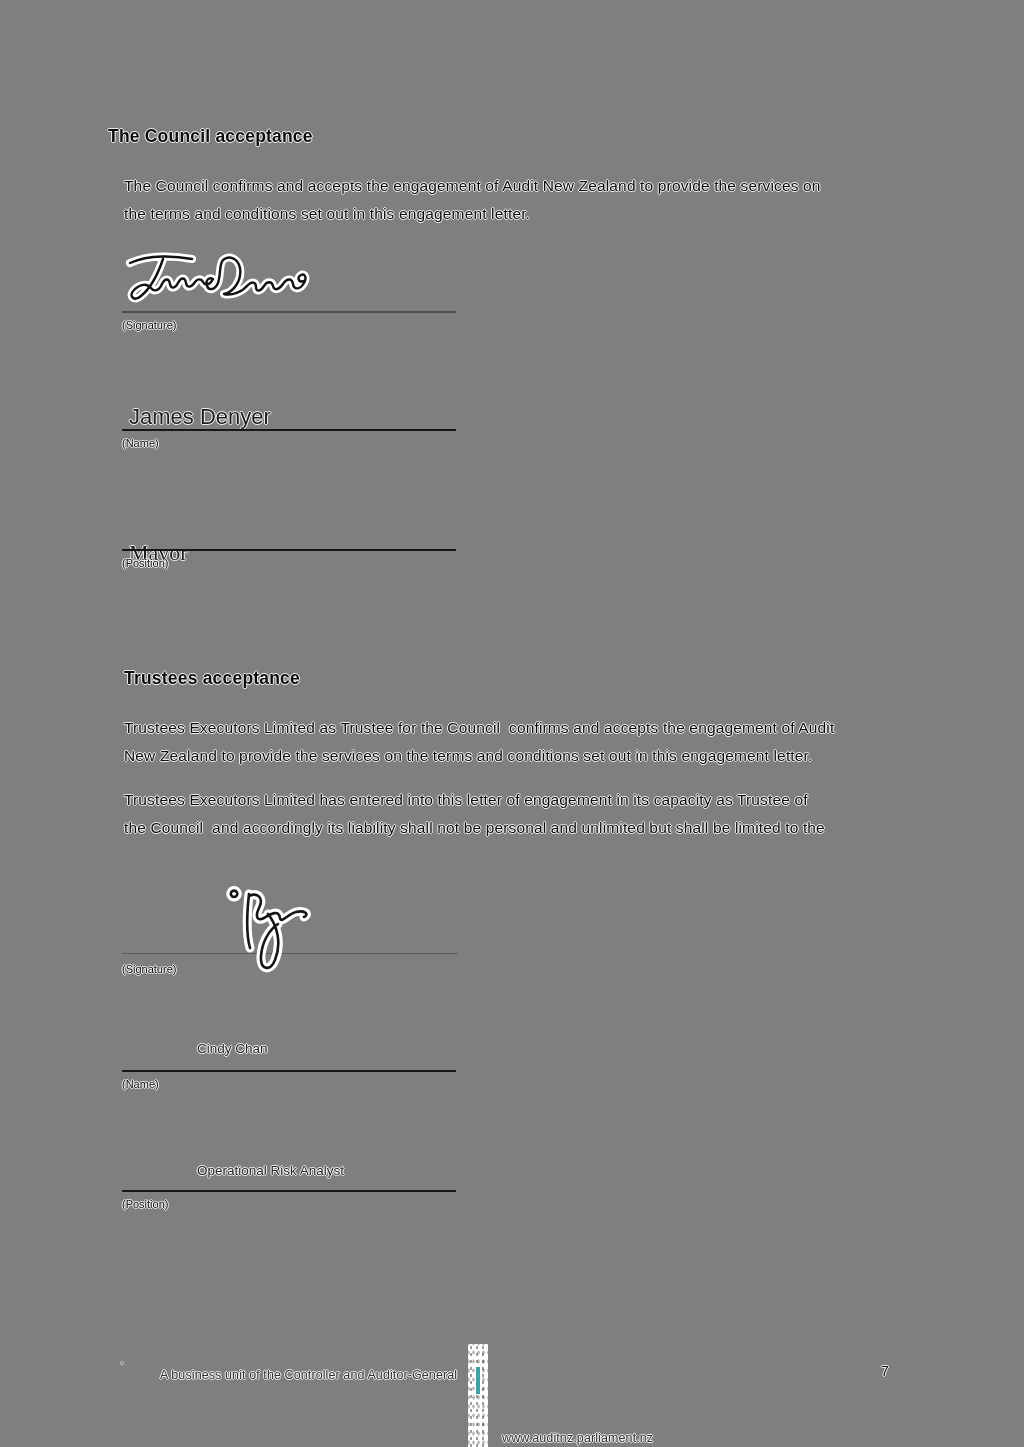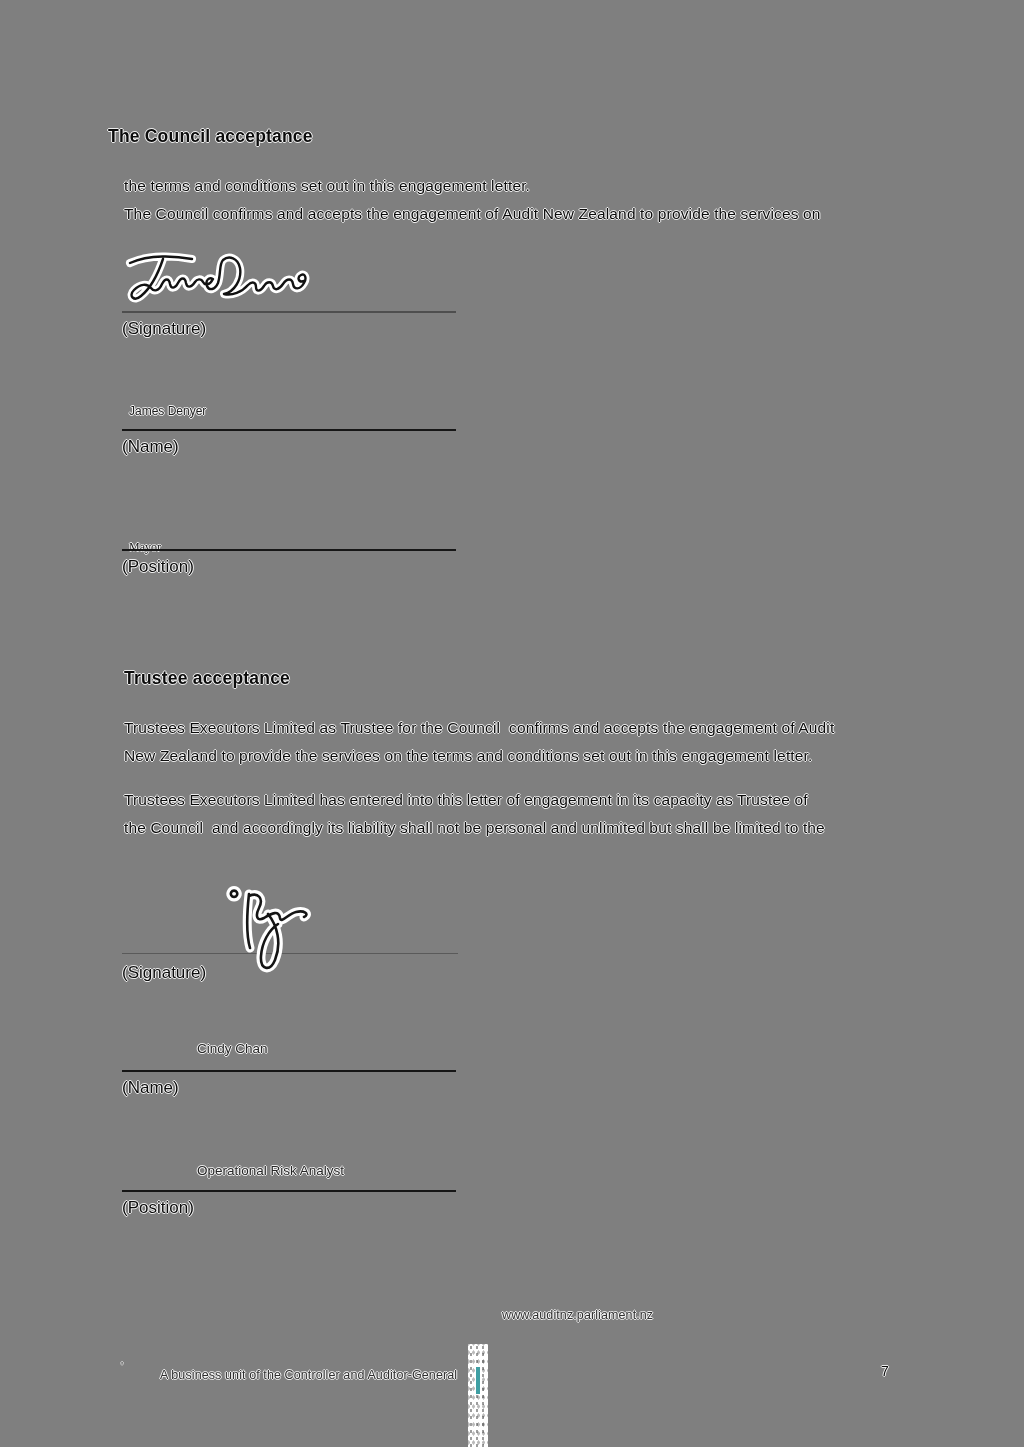--- a/index.html
+++ b/index.html
@@ -27,22 +27,22 @@
   }
   .para{
     font-size:15.5px;
     line-height:28px;
     letter-spacing:.15px;
   }
   .para .line{display:block;white-space:pre-wrap;}
   .rule{height:0;border-top:2px solid #161616;}
   .rule-sig{border-top:2px solid #4e4e4e;}
   .rule-sig-thin{border-top:1.5px solid #5a5a5a;}
-  .field-label{font-size:17px;}
-  .field-value{font-size:12px;color:#1c1c1c;}
+  .field-label{font-size:11px;}
+  .field-value{font-size:22px;color:#1c1c1c;}
   .field-value-small{font-size:13.5px;color:#262626;text-align:center;}
   .footer-text{font-size:12.5px;color:#2f2f2f;letter-spacing:.1px;}
   .page-num{font-size:14px;}
   
   .logo-strip{
     width:20px;
     background-color:#ffffff;
     background-image:
       radial-gradient(rgba(40,40,40,.45) 1px, transparent 1.4px),
       radial-gradient(rgba(60,60,60,.35) 1px, transparent 1.4px);
@@ -51,22 +51,22 @@
   }
   .teal-bar{width:4px;}
   svg{display:block;overflow:visible;}
 </style>
 </head>
 <body>
 
 <div class="abs heading halo" style="left:108px;top:126px;">The Council acceptance</div>
 
 <div class="abs para halo" style="left:124px;top:172px;width:790px;">
+  <span class="line">The Council confirms and accepts the engagement of Audit New Zealand to provide the services on</span>
   <span class="line">the terms and conditions set out in this engagement letter.</span>
-  <span class="line">The Council confirms and accepts the engagement of Audit New Zealand to provide the services on</span>
 </div>
 
 <div class="abs" style="left:124px;top:250px;width:185px;height:60px;">
   <svg width="185" height="60" viewBox="0 0 185 60" aria-hidden="true">
     <g fill="none" stroke-linecap="round" stroke-linejoin="round">
       <path stroke="#ffffff" stroke-width="8" d="M6 13 C 26 4, 52 6, 68 9 M39 9 C 35 21, 28 37, 17 46 C 10 52, 4 46, 10 40 C 16 34, 23 33, 27 38 C 30 42, 35 41, 38 34 C 41 28, 45 28, 46 34 C 47 39, 51 39, 54 33 C 57 27, 61 27, 62 33 C 63 38, 67 38, 71 32 C 73 29, 77 28, 79 32 C 81 36, 86 35, 89 29 C 85 27, 81 30, 83 36 C 85 41, 91 40, 94 33 C 97 24, 95 14, 99 10 C 105 5, 114 8, 116 18 C 118 30, 110 42, 100 44 C 108 46, 118 42, 124 35 C 128 31, 132 32, 132 37 C 132 42, 136 42, 140 36 C 143 31, 148 31, 149 36 C 150 41, 155 40, 159 34 C 163 28, 168 28, 169 34 C 170 40, 176 40, 180 33 C 183 28, 181 23, 177 25 C 173 27, 174 33, 180 31"></path>
       <path stroke="#121212" stroke-width="2.4" d="M6 13 C 26 4, 52 6, 68 9 M39 9 C 35 21, 28 37, 17 46 C 10 52, 4 46, 10 40 C 16 34, 23 33, 27 38 C 30 42, 35 41, 38 34 C 41 28, 45 28, 46 34 C 47 39, 51 39, 54 33 C 57 27, 61 27, 62 33 C 63 38, 67 38, 71 32 C 73 29, 77 28, 79 32 C 81 36, 86 35, 89 29 C 85 27, 81 30, 83 36 C 85 41, 91 40, 94 33 C 97 24, 95 14, 99 10 C 105 5, 114 8, 116 18 C 118 30, 110 42, 100 44 C 108 46, 118 42, 124 35 C 128 31, 132 32, 132 37 C 132 42, 136 42, 140 36 C 143 31, 148 31, 149 36 C 150 41, 155 40, 159 34 C 163 28, 168 28, 169 34 C 170 40, 176 40, 180 33 C 183 28, 181 23, 177 25 C 173 27, 174 33, 180 31"></path>
     </g>
   </svg>
 </div>
@@ -75,21 +75,21 @@
 <div class="abs field-label halo" style="left:122px;top:319px;">(Signature)</div>
 
 <div class="abs field-value halo" style="left:129px;top:404px;">James Denyer</div>
 <div class="abs rule" style="left:122px;top:429px;width:334px;"></div>
 <div class="abs field-label halo" style="left:122px;top:437px;">(Name)</div>
 
 <div class="abs field-value halo" style="left:129px;top:540px;font-family:Liberation Serif, serif;">Mayor</div>
 <div class="abs rule" style="left:122px;top:549px;width:334px;"></div>
 <div class="abs field-label halo" style="left:122px;top:557px;">(Position)</div>
 
-<div class="abs heading halo" style="left:124px;top:668px;">Trustee acceptance</div>
+<div class="abs heading halo" style="left:124px;top:668px;">Trustees acceptance</div>
 
 <div class="abs para halo" style="left:124px;top:714px;width:800px;">
   <span class="line">Trustees Executors Limited as Trustee for the Council  confirms and accepts the engagement of Audit</span>
   <span class="line">New Zealand to provide the services on the terms and conditions set out in this engagement letter.</span>
 </div>
 
 <div class="abs para halo" style="left:124px;top:786px;width:800px;">
   <span class="line">Trustees Executors Limited has entered into this letter of engagement in its capacity as Trustee of</span>
   <span class="line">the Council  and accordingly its liability shall not be personal and unlimited but shall be limited to the</span>
 </div>
@@ -115,15 +115,15 @@
 <div class="abs rule" style="left:122px;top:1190px;width:334px;"></div>
 <div class="abs field-label halo" style="left:122px;top:1198px;">(Position)</div>
 
 <div class="abs footer-text halo" style="left:121px;top:1360px;font-size:11px;">'</div>
 
 <div class="abs footer-text halo" style="left:136px;top:1368px;margin-left:24px;">A business unit of the Controller and Auditor-General</div>
 
 <div class="abs logo-strip" style="left:468px;top:1344px;height:103px;"></div>
 <div class="abs teal-bar" style="left:476px;top:1367px;height:27px;background:#3f9fa3;z-index:3;"></div>
 
-<div class="abs footer-text halo" style="left:502px;top:1308px;">www.auditnz.parliament.nz</div>
+<div class="abs footer-text halo" style="left:502px;top:1431px;">www.auditnz.parliament.nz</div>
 
 <div class="abs page-num halo" style="left:881px;top:1363px;">7</div>
 
 </body></html>

